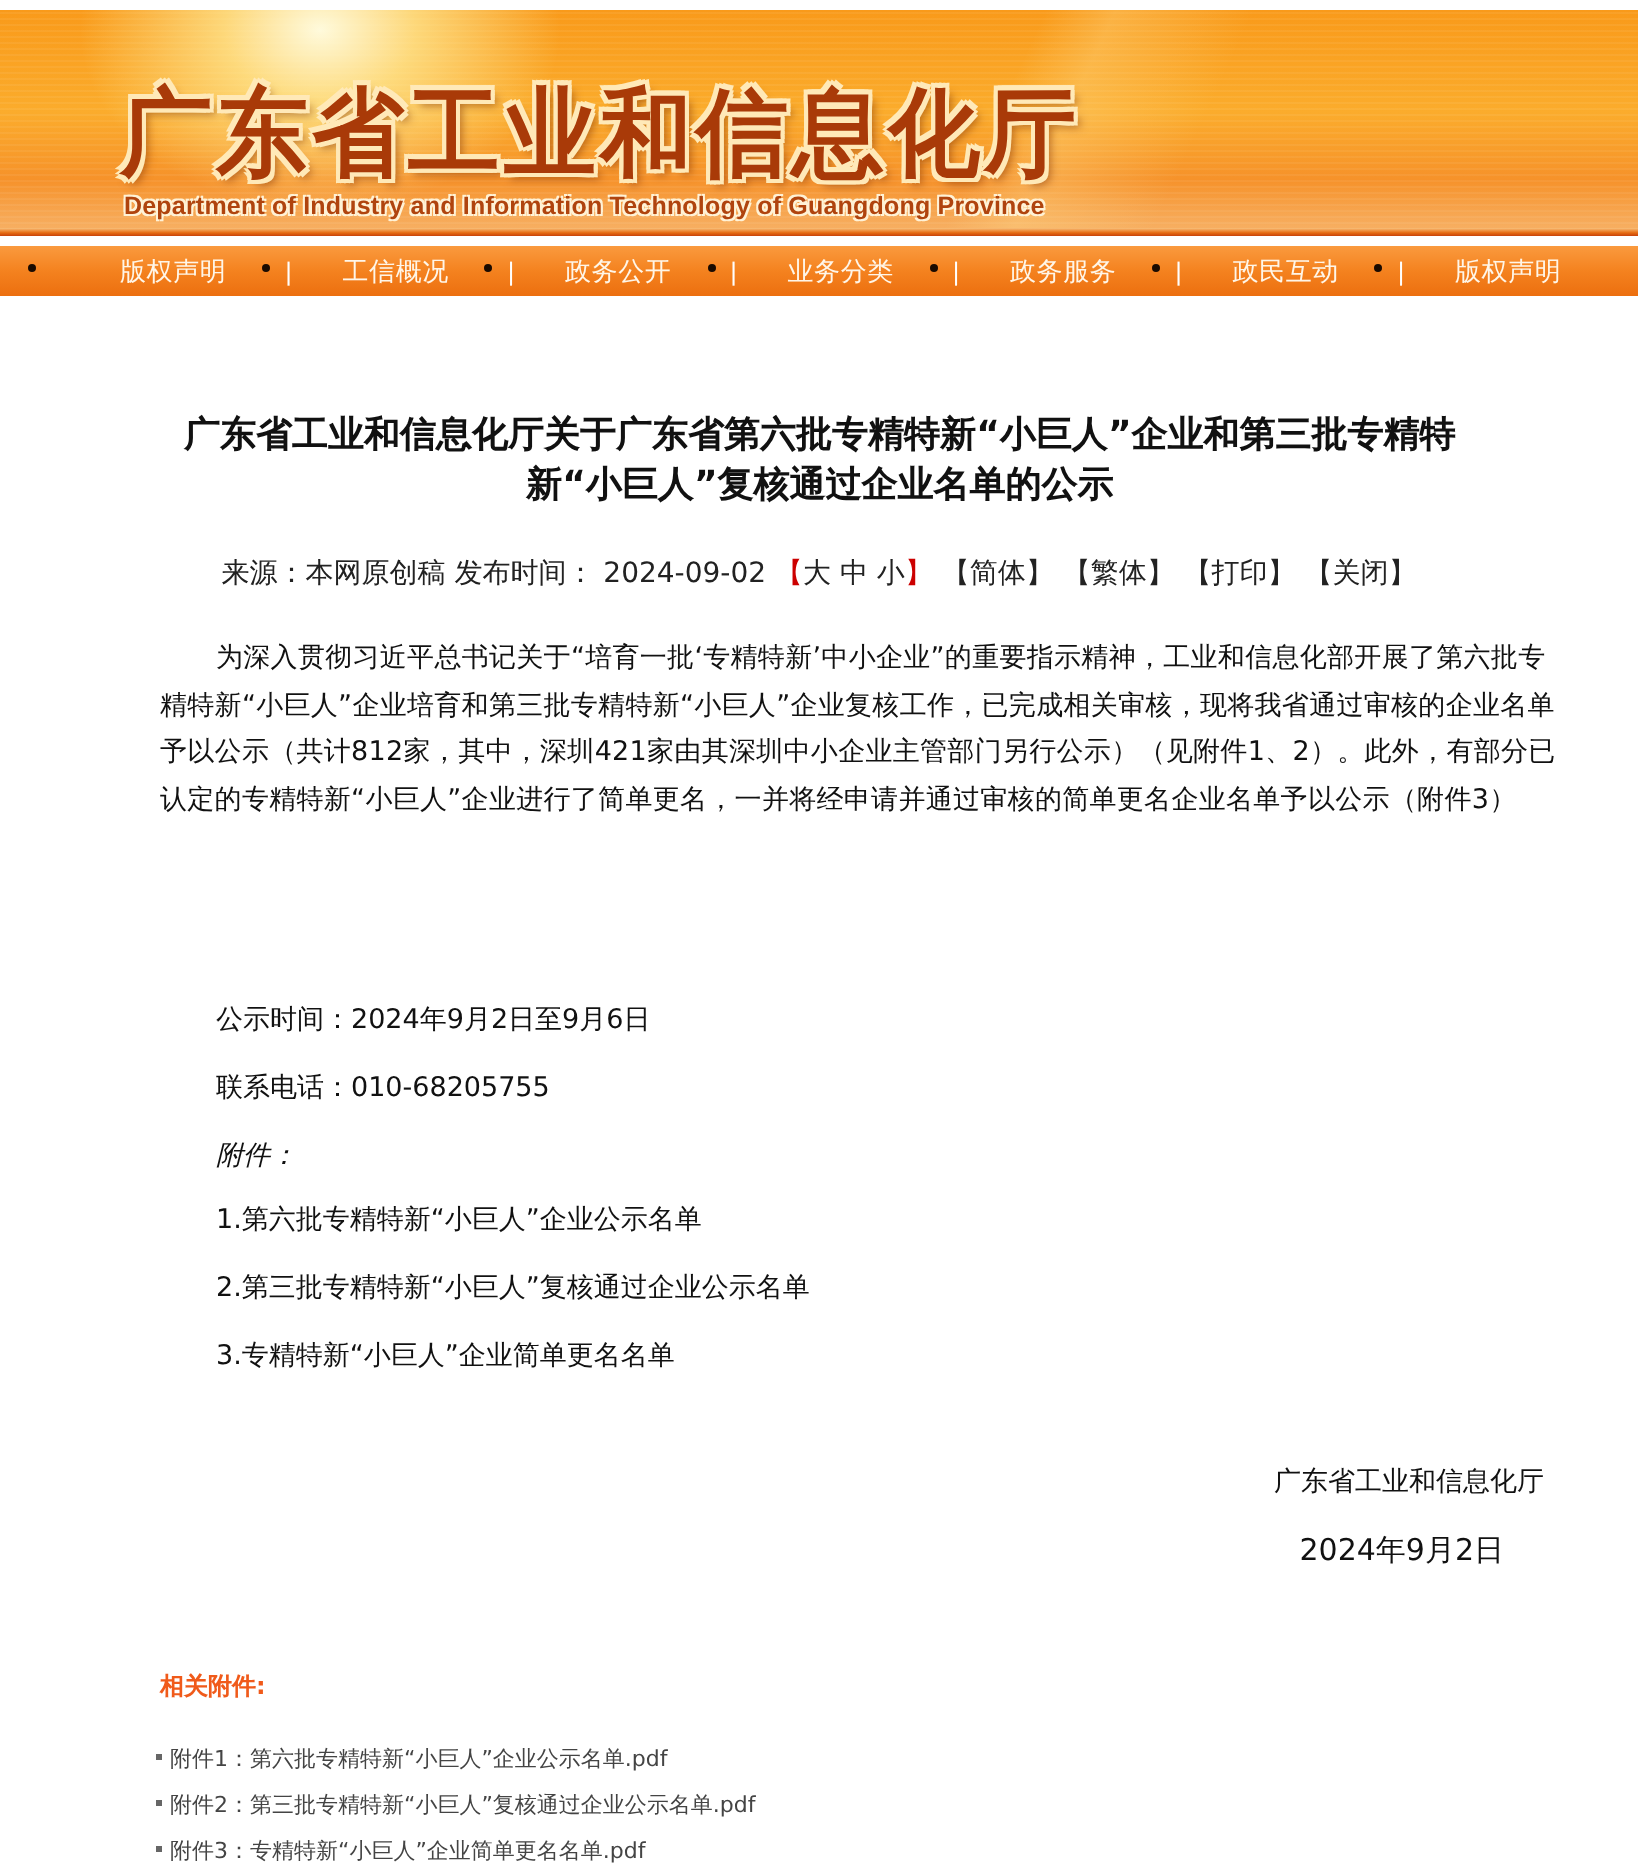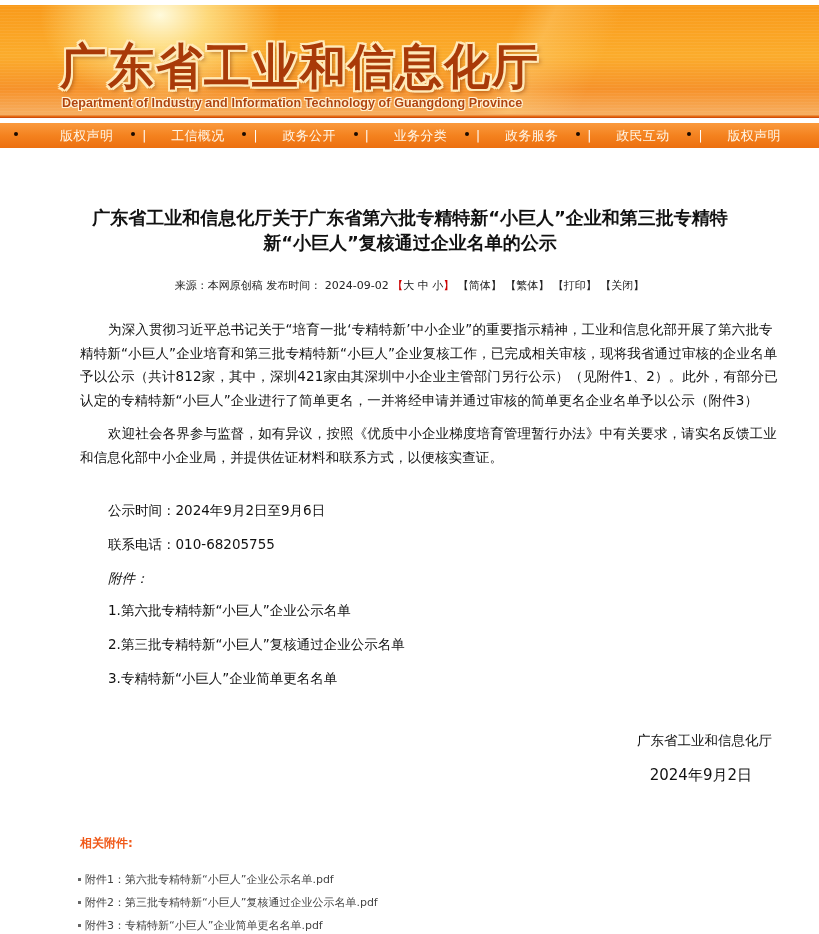--- a/index.html
+++ b/index.html
@@ -57,21 +57,21 @@
     .nav-sep { color: #fff; font-size: 12px; flex: none; }
 
     
     .article-title {
       position: absolute; left: 70px; top: 205px; width: 680px;
       text-align: center; font-weight: bold; font-size: 18px; line-height: 25px; color: #111;
       font-family: "DejaVu Sans", sans-serif;
     }
     .meta {
       position: absolute; left: 0; top: 278px; width: 819px; text-align: center;
-      font-size: 11px; color: #222; white-space: nowrap;
+      font-size: 14px; color: #222; white-space: nowrap;
       font-family: "DejaVu Sans", sans-serif;
     }
     .meta .ctl { color: #222; text-decoration: none; }
     .meta .bracket { color: #c00; }
     .meta .fontsize { color: #222; }
 
     .content {
       position: absolute; left: 80px; top: 318px; width: 700px;
       font-family: "DejaVu Sans", sans-serif; font-size: 13.5px; color: #111;
     }
@@ -173,21 +173,20 @@
   <a class="ctl fontsize">中</a>
   <a class="ctl fontsize">小</a><span class="bracket">】</span>
   <a class="ctl">【简体】</a>
   <a class="ctl">【繁体】</a>
   <a class="ctl">【打印】</a>
   <a class="ctl">【关闭】</a>
 </div>
 
 <div class="content">
   <p class="body p1">为深入贯彻习近平总书记关于“培育一批‘专精特新’中小企业”的重要指示精神，工业和信息化部开展了第六批专精特新“小巨人”企业培育和第三批专精特新“小巨人”企业复核工作，已完成相关审核，现将我省通过审核的企业名单予以公示（共计812家，其中，深圳421家由其深圳中小企业主管部门另行公示）（见附件1、2）。此外，有部分已认定的专精特新“小巨人”企业进行了简单更名，一并将经申请并通过审核的简单更名企业名单予以公示（附件3）</p>
-  <p class="body p2">欢迎社会各界参与监督，如有异议，按照《优质中小企业梯度培育管理暂行办法》中有关要求，请实名反馈工业和信息化部中小企业局，并提供佐证材料和联系方式，以便核实查证。</p>
   <p class="line info1">公示时间：2024年9月2日至9月6日</p>
   <p class="line info2">联系电话：010-68205755</p>
   <p class="line att-head">附件：</p>
   <p class="line att1">1.第六批专精特新“小巨人”企业公示名单</p>
   <p class="line att2">2.第三批专精特新“小巨人”复核通过企业公示名单</p>
   <p class="line att3">3.专精特新“小巨人”企业简单更名名单</p>
 </div>
 
 <div class="sign-org">广东省工业和信息化厅</div>
 <div class="sign-date">2024年9月2日</div>

